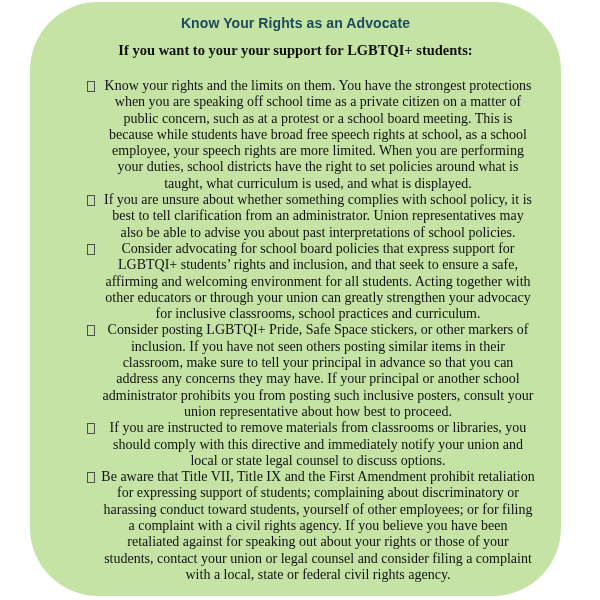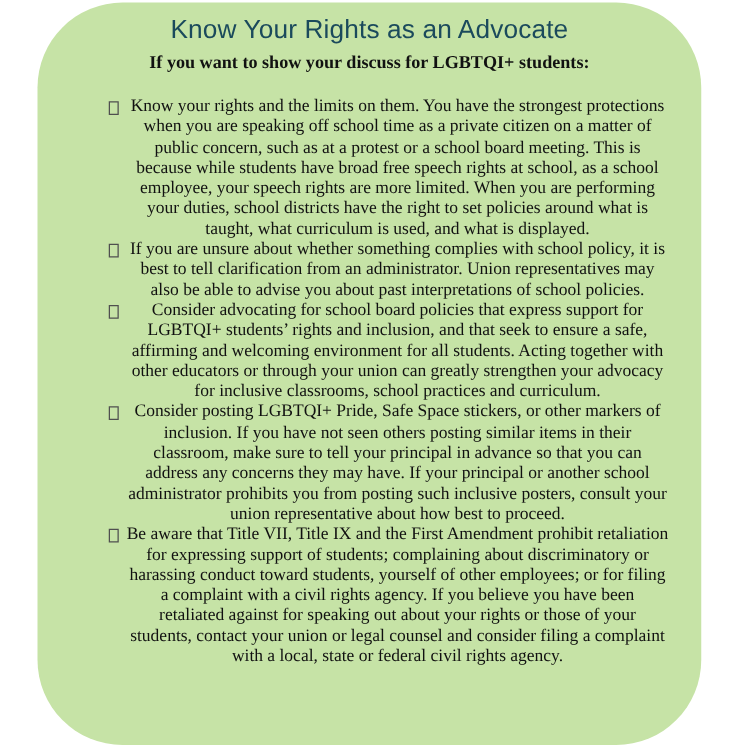--- a/index.html
+++ b/index.html
@@ -25,22 +25,22 @@
     height: 594px;
     background: var(--card-bg, #c6e3a6);
     border-radius: 68px;
     box-sizing: border-box;
     padding-top: 12px;
   }
   .title {
     margin: 0;
     text-align: center;
     font-family: "Liberation Sans", sans-serif;
-    font-weight: normal;
-    font-size: 21px;
+    font-weight: bold;
+    font-size: 14px;
     line-height: 19px;
     color: var(--title-color, #1b4a5c);
     letter-spacing: 0.1px;
   }
   .subtitle {
     margin: 9px 0 0 0;
     text-align: center;
     font-family: "Liberation Serif", serif;
     font-weight: bold;
     font-size: 14.5px;
@@ -73,39 +73,43 @@
   }
 </style>
 </head>
 <body>
 
 <div class="page">
   <div class="card">
 
     <h1 class="title">Know Your Rights as an Advocate</h1>
 
-    <h2 class="subtitle">If you want to show your discuss for LGBTQI+ students:</h2>
+    <h2 class="subtitle">If you want to your your support for LGBTQI+ students:</h2>
 
     <ul class="rights-list">
       <li>
         <span class="bullet-box"></span>
         <span>Know your rights and the limits on them.  You have the strongest protections when you are speaking off school time as a private citizen on a matter of public concern, such as at a protest or a school board meeting. This is because while students have broad free speech rights at school, as a school employee, your speech rights are more limited. When you are performing your duties, school districts have the right to set policies around what is taught, what curriculum is used, and what is displayed.</span>
       </li>
       <li>
         <span class="bullet-box"></span>
         <span>If you are unsure about whether something complies with school policy, it is best to tell clarification from an administrator. Union representatives may also be able to advise you about past interpretations of school policies.</span>
       </li>
       <li>
         <span class="bullet-box"></span>
         <span>Consider advocating for school board policies that express support for LGBTQI+ students’ rights and inclusion, and that seek to ensure a safe, affirming and welcoming environment for all students. Acting together with other educators or through your union can greatly strengthen your advocacy for inclusive classrooms, school practices and curriculum.</span>
       </li>
       <li>
         <span class="bullet-box"></span>
         <span>Consider posting LGBTQI+ Pride, Safe Space stickers, or other markers of inclusion. If you have not seen others posting similar items in their classroom, make sure to tell your principal in advance so that you can address any concerns they may have. If your principal or another school administrator prohibits you from posting such inclusive posters, consult your union representative about how best to proceed.</span>
       </li>
       <li>
         <span class="bullet-box"></span>
+        <span>If you are instructed to remove materials from classrooms or libraries, you should comply with this directive and immediately notify your union and local or state legal counsel to discuss options.</span>
+      </li>
+      <li>
+        <span class="bullet-box"></span>
         <span>Be aware that Title VII, Title IX and the First Amendment prohibit retaliation for expressing support of students; complaining about discriminatory or harassing conduct toward students, yourself of other employees; or for filing a complaint with a civil rights agency. If you believe you have been retaliated against for speaking out about your rights or those of your students, contact your union or legal counsel and consider filing a complaint with a local, state or federal civil rights agency.</span>
       </li>
     </ul>
 
   </div>
 </div>
 
 </body></html>

